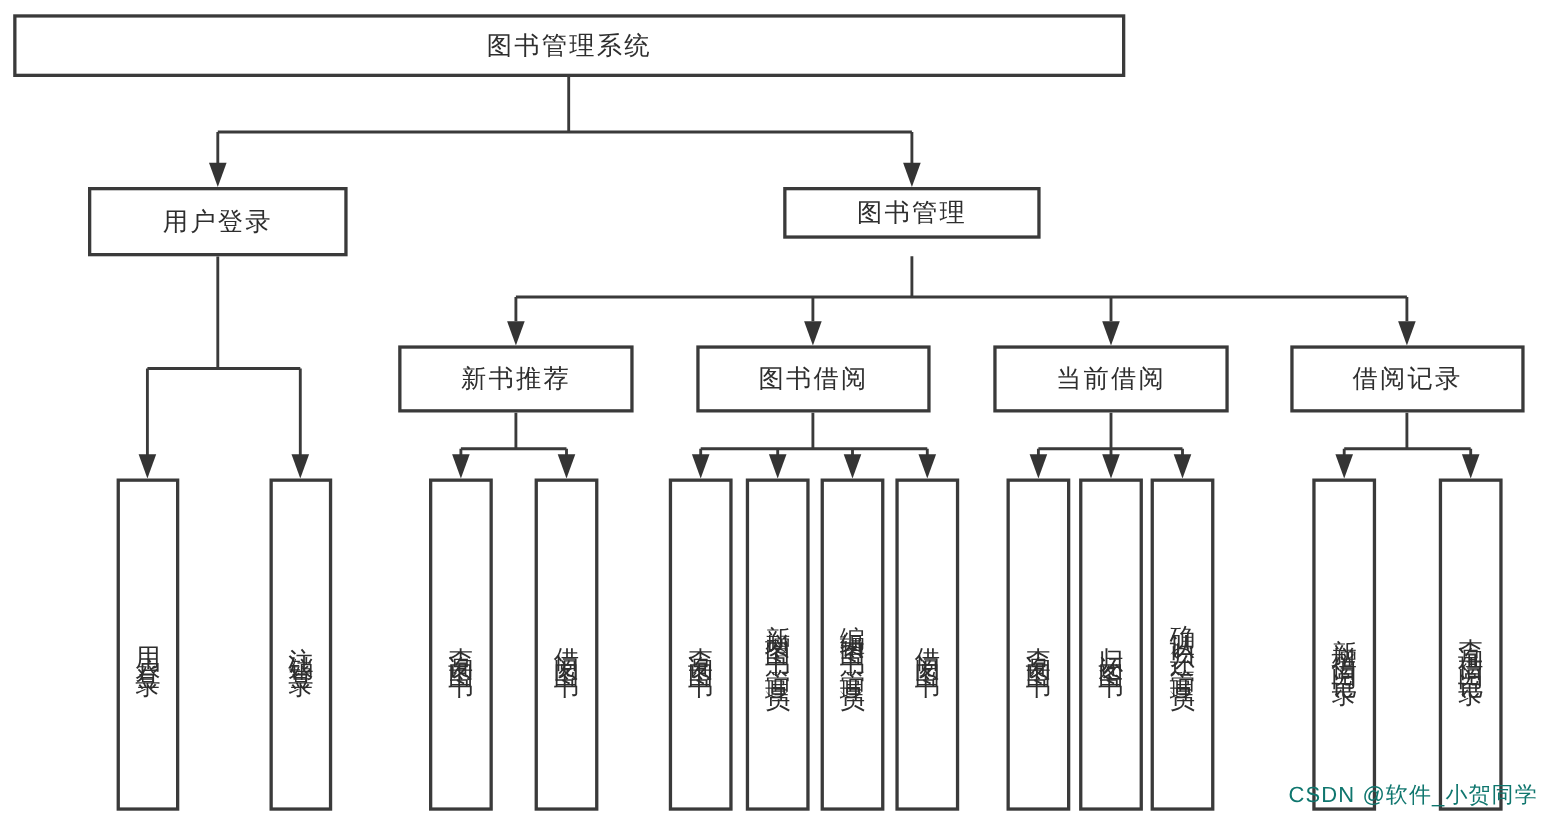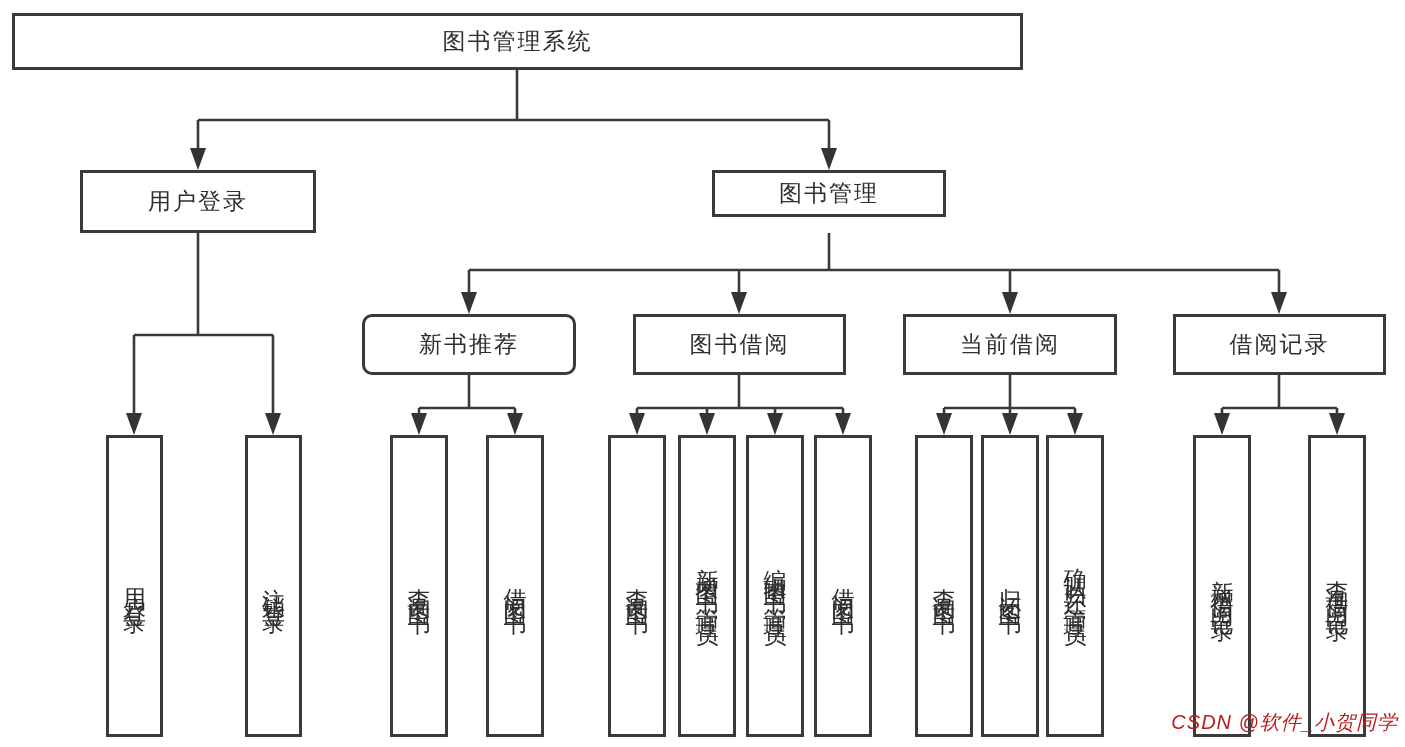--- a/index.html
+++ b/index.html
@@ -50,26 +50,25 @@
     writing-mode: vertical-rl;
     text-orientation: mixed;
     font-size: 23px;
     letter-spacing: 8px;
     line-height: 1;
   }
   .watermark {
     position: absolute;
     right: 7px;
     bottom: 11px;
-    color: #b91c1c;
+    color: #0f766e;
     font-size: 20px;
     letter-spacing: 1px;
     white-space: nowrap;
     z-index: 5;
-    font-style: italic;
   }
 </style>
 </head>
 <body>
 
 <div class="canvas">
 
   <svg class="wires" viewBox="0 0 1405 747">
 
     <path d="M517 70 V120 M198 120 H829 M198 120 V150 M829 120 V150"></path>
@@ -110,21 +109,21 @@
     <span class="h-label">图书管理系统</span>
   </div>
 
   <div class="box" style="left:80px; top:170px; width:236px; height:63px;">
     <span class="h-label">用户登录</span>
   </div>
   <div class="box" style="left:712px; top:170px; width:234px; height:47px;">
     <span class="h-label">图书管理</span>
   </div>
 
-  <div class="box" style="left:362px; top:314px; width:214px; height:61px;border-radius:10px;">
+  <div class="box" style="left:362px; top:314px; width:214px; height:61px;">
     <span class="h-label">新书推荐</span>
   </div>
   <div class="box" style="left:633px; top:314px; width:213px; height:61px;">
     <span class="h-label">图书借阅</span>
   </div>
   <div class="box" style="left:903px; top:314px; width:214px; height:61px;">
     <span class="h-label">当前借阅</span>
   </div>
   <div class="box" style="left:1173px; top:314px; width:213px; height:61px;">
     <span class="h-label">借阅记录</span>

